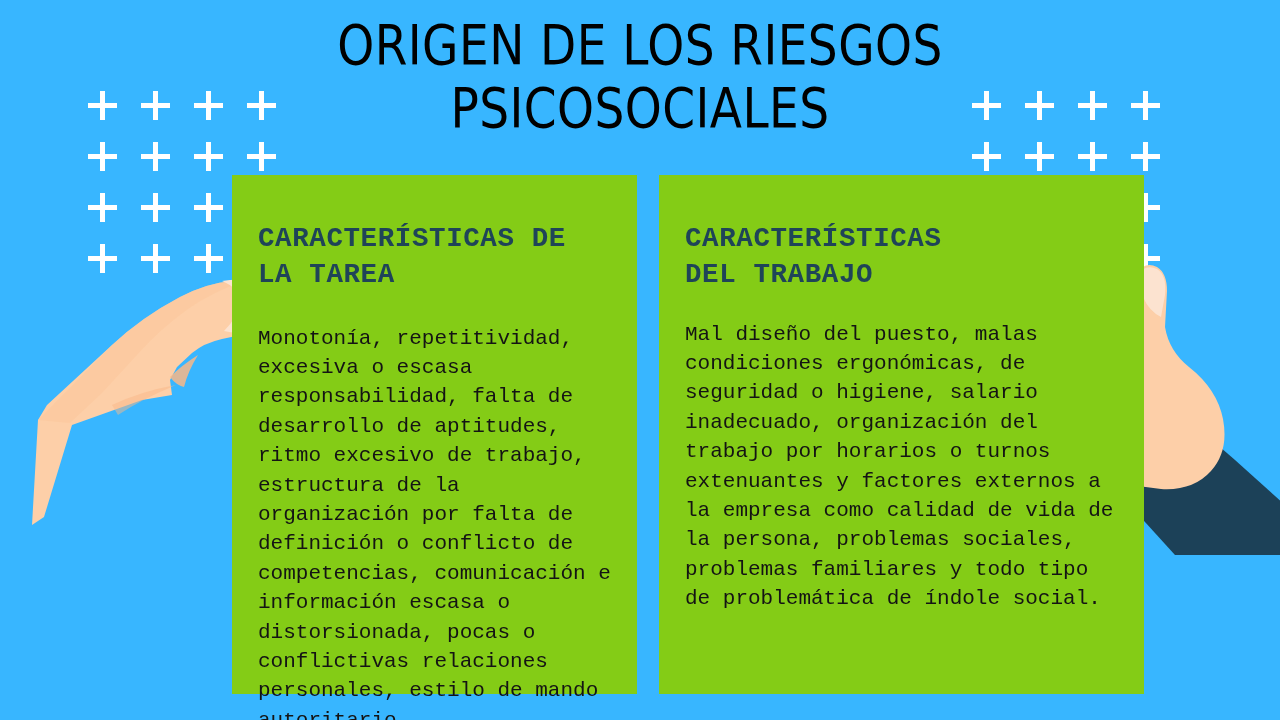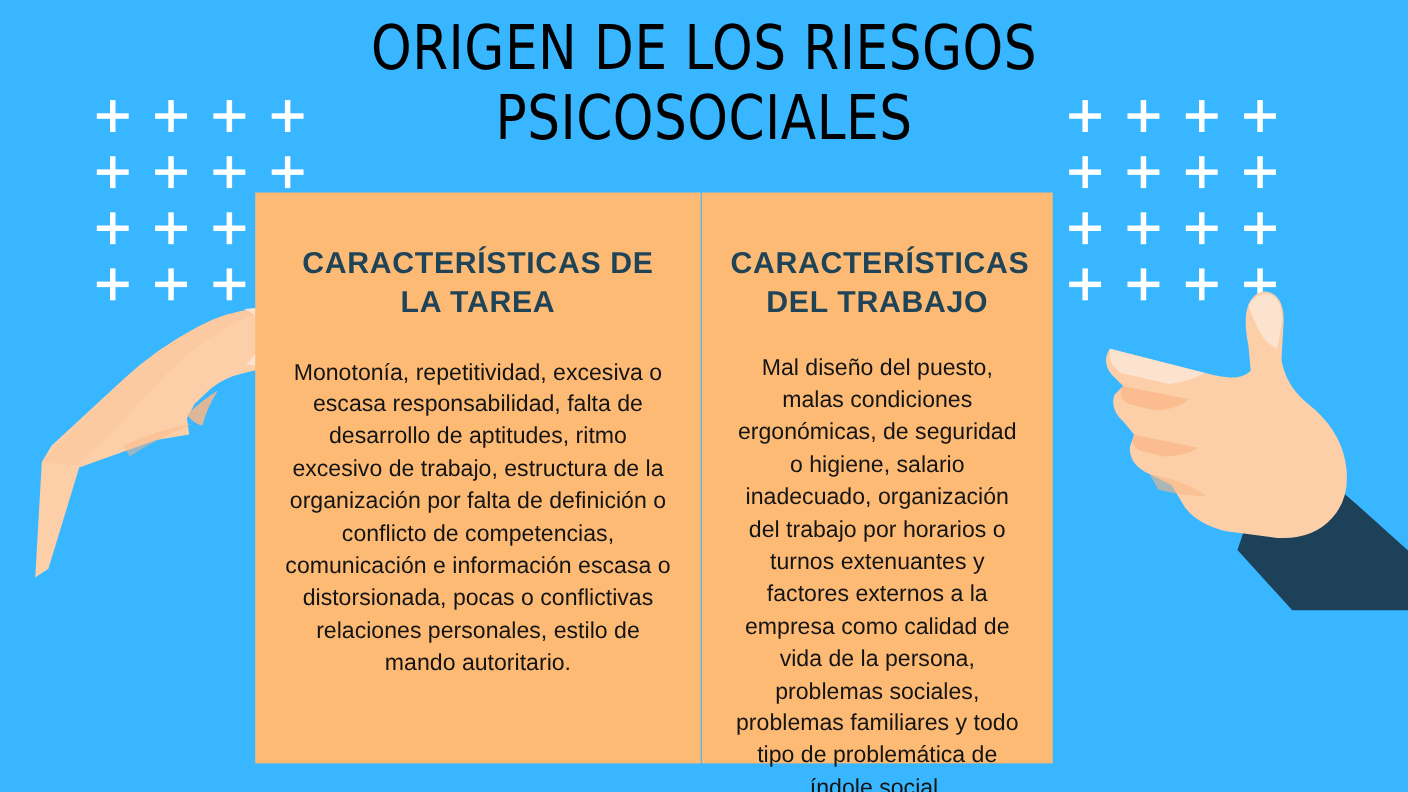--- a/index.html
+++ b/index.html
@@ -57,27 +57,27 @@
   
   .hand { position:absolute; z-index:4; }
   #hand-left  { left:-8px;  top:225px; width:300px;  height:310px; }
   #hand-right { left:985px; top:255px; width:300px;  height:300px; }
 
   
   .card {
     position:absolute;
     top:175px;
     height:519px;
-    background:#fdba74;
+    background:#84cc16;
     z-index:5;
     padding:46px 26px 10px 26px;
-    text-align:center;
+    font-family:Liberation Mono, monospace;
   }
   #card-task { left:232px; width:405px; }
-  #card-work { left:638px; width:319px; }
+  #card-work { left:659px; width:485px; }
 
   .card-heading {
     color:#1F4458;
     font-size:27.5px;
     font-weight:bold;
     line-height:1.32;
     letter-spacing:0.6px;
     white-space:pre-line;
   }
   .card-body {

